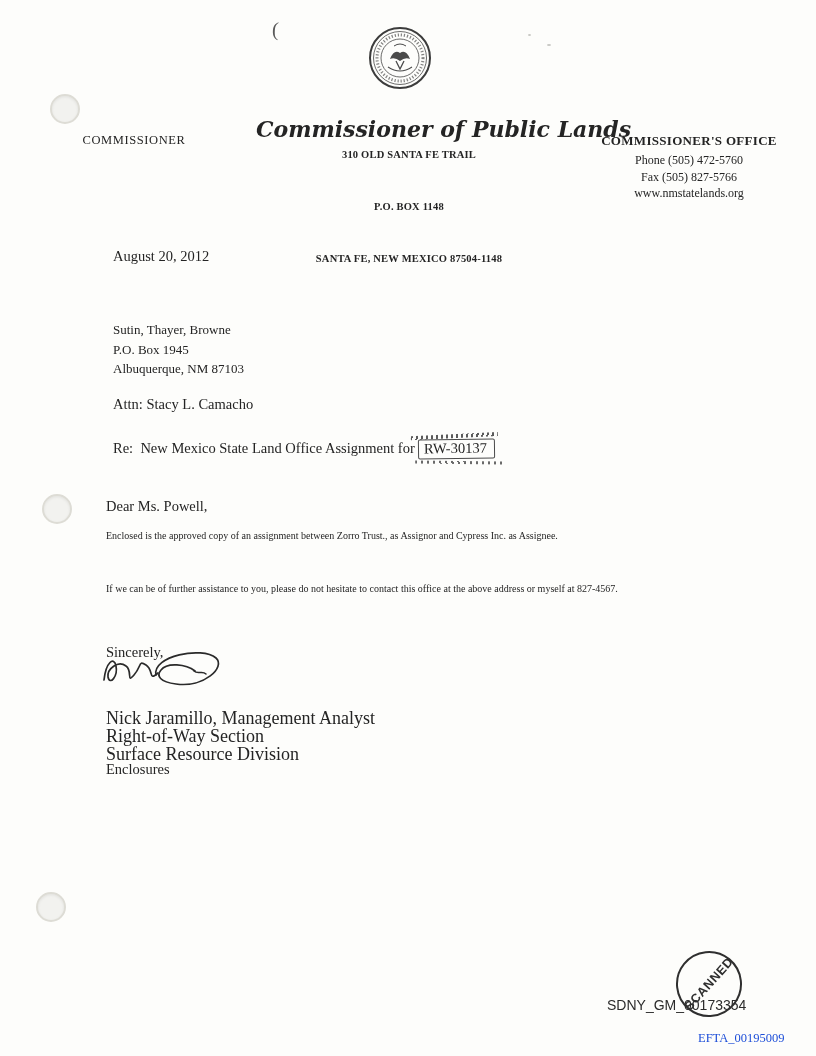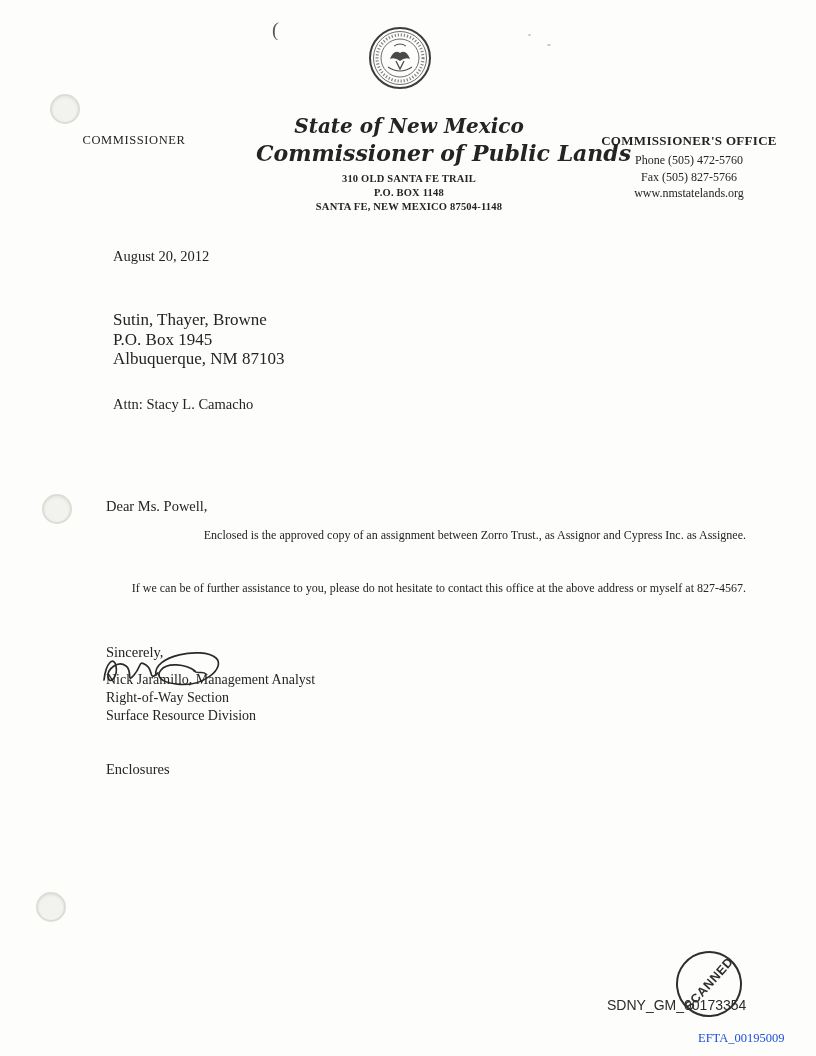--- a/index.html
+++ b/index.html
@@ -99,20 +99,21 @@
     font-weight: bold;
     font-size: 22px;
     margin-top: 2px;
     white-space: nowrap;
   }
   .lh-addr {
     font-size: 10.5px;
     font-weight: bold;
     line-height: 14px;
     letter-spacing: 0.2px;
+    margin-top: 38px;
   }
   .lh-addr-first { margin-top: 6px; }
   .lh-right {
     position: absolute;
     left: 596px;
     top: 133px;
     width: 186px;
     text-align: center;
   }
   .lh-right-title {
@@ -130,22 +131,22 @@
   
   .date {
     position: absolute;
     left: 113px;
     top: 248px;
     font-size: 14.5px;
   }
   .recipient {
     position: absolute;
     left: 113px;
-    top: 310px;
-    font-size: 17px;
+    top: 320px;
+    font-size: 13px;
     line-height: 19.5px;
   }
   .attn {
     position: absolute;
     left: 113px;
     top: 396px;
     font-size: 14.5px;
   }
   .re-line {
     position: absolute;
@@ -187,44 +188,43 @@
     position: absolute;
     left: 106px;
     top: 498px;
     font-size: 14.5px;
   }
   .para {
     position: absolute;
     left: 106px;
     width: 640px;
     margin: 0;
-    font-size: 12px;
+    font-size: 10px;
     line-height: 25px;
-    text-align: right;
   }
   .p1 { top: 523px; }
   .p2 { top: 576px; }
   .closing {
     position: absolute;
     left: 106px;
     top: 644px;
     font-size: 14.5px;
   }
   .signature {
     position: absolute;
     left: 98px;
     top: 644px;
     width: 140px;
     height: 54px;
   }
   .sig-block {
     position: absolute;
     left: 106px;
-    top: 671px;
-    font-size: 14px;
+    top: 709px;
+    font-size: 18px;
     line-height: 18px;
   }
   .enclosures {
     position: absolute;
     left: 106px;
     top: 761px;
     font-size: 14.5px;
   }
 
   
@@ -292,21 +292,20 @@
       <path d="M20 41 Q32 49 44 41" fill="none" stroke="#4a4a4a" stroke-width="1.1"></path>
       <path d="M26 20 Q32 16 38 20" fill="none" stroke="#4a4a4a" stroke-width="1"></path>
     </svg>
   </div>
 
   <div class="lh-left">
     <div class="lh-title">COMMISSIONER</div>
   </div>
 
   <div class="lh-center">
-    <div class="script1">State of New Mexico</div>
     <div class="script2">Commissioner of Public Lands</div>
     <div class="lh-addr lh-addr-first">310 OLD SANTA FE TRAIL</div>
     <div class="lh-addr">P.O. BOX 1148</div>
     <div class="lh-addr">SANTA FE, NEW MEXICO 87504-1148</div>
   </div>
 
   <div class="lh-right">
     <div class="lh-right-title">COMMISSIONER'S OFFICE</div>
     <div class="lh-right-line">Phone (505) 472-5760</div>
     <div class="lh-right-line">Fax (505) 827-5766</div>
@@ -316,20 +315,21 @@
   <div class="date">August 20, 2012</div>
 
   <div class="recipient">
     <div>Sutin, Thayer, Browne</div>
     <div>P.O. Box 1945</div>
     <div>Albuquerque, NM 87103</div>
   </div>
 
   <div class="attn">Attn: Stacy L. Camacho</div>
 
+  <div class="re-line"><span>Re:  New Mexico State Land Office Assignment for</span><span class="rw-box">RW-30137</span></div>
 
   <div class="salutation">Dear Ms. Powell,</div>
 
   <p class="para p1">Enclosed is the approved copy of an assignment between Zorro Trust., as Assignor and Cypress Inc. as Assignee.</p>
   <p class="para p2">If we can be of further assistance to you, please do not hesitate to contact this office at the above address or myself at 827-4567.</p>
 
   <div class="closing">Sincerely,</div>
 
   <div class="signature">
     <svg viewBox="0 0 140 54" width="140" height="54" aria-hidden="true">

